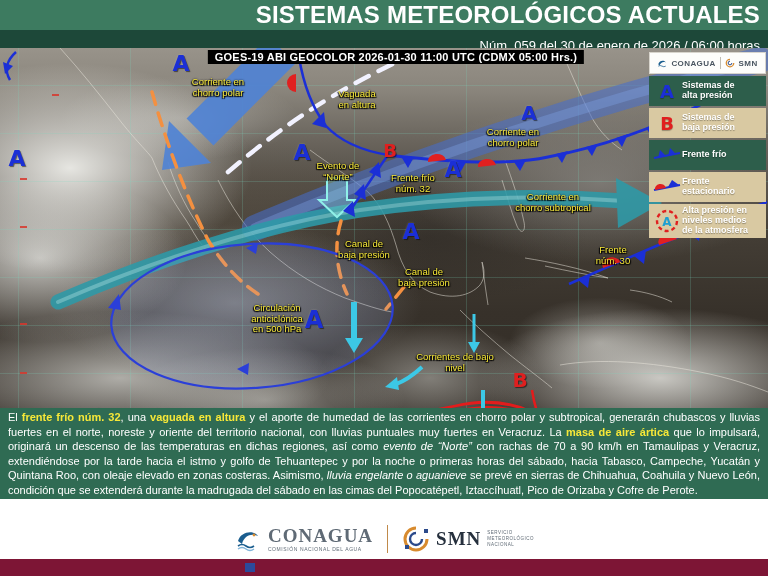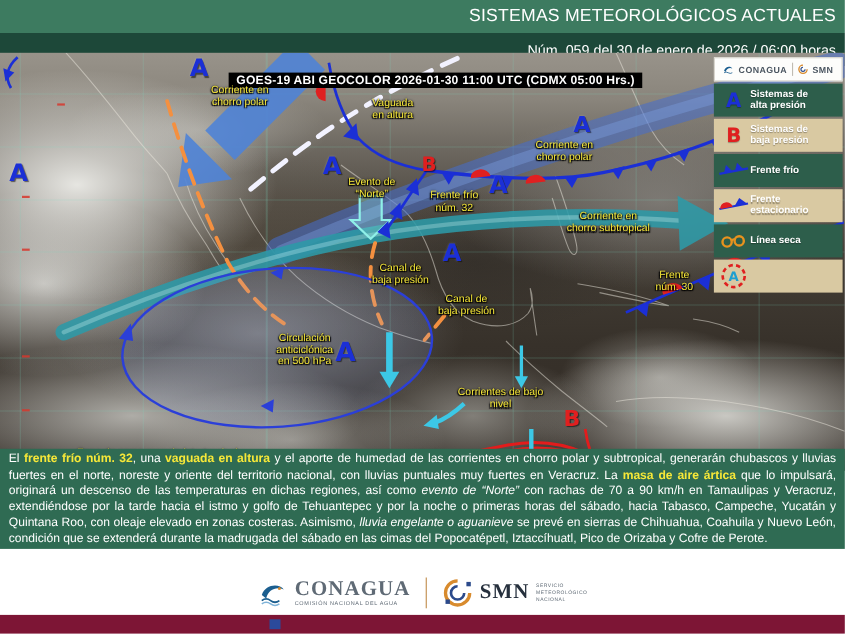--- a/index.html
+++ b/index.html
@@ -1,21 +1,21 @@
 <!DOCTYPE html>
 <html><head>
 <meta charset="utf-8">
 <style>
   html,body{margin:0;padding:0;}
   body{width:768px;height:576px;position:relative;font-family:"Liberation Sans",sans-serif;background:#fff;overflow:hidden;}
   .stage{position:absolute;inset:0;width:768px;height:576px;}
 
   
   .hdr{position:absolute;left:0;top:0;width:768px;height:30px;background:#3d7b60;display:flex;align-items:center;justify-content:flex-end;}
-  .hdr-title{color:#fff;font-weight:normal;font-size:16px;letter-spacing:.2px;padding-right:8px;font-family:"Liberation Sans",sans-serif;}
+  .hdr-title{color:#fff;font-weight:bold;font-size:24px;letter-spacing:.2px;padding-right:8px;font-family:"Liberation Sans",sans-serif;}
   .hdr2{position:absolute;left:0;top:30px;width:768px;height:30px;background:#1d4839;display:flex;align-items:center;justify-content:flex-end;}
   .hdr-sub{color:#fff;font-size:13px;padding-right:8px;}
 
   
   .map{position:absolute;left:0;top:48px;width:768px;height:380px;overflow:hidden;background:
     radial-gradient(ellipse 260px 150px at 70px 120px, rgba(242,242,238,.92), rgba(242,242,238,0) 70%),
     radial-gradient(ellipse 210px 120px at 40px 210px, rgba(228,228,224,.8), rgba(228,228,224,0) 70%),
     radial-gradient(ellipse 170px 60px at 180px 70px, rgba(205,205,200,.45), rgba(205,205,200,0) 70%),
     radial-gradient(ellipse 260px 110px at 235px 255px, rgba(205,210,220,.42), rgba(205,210,220,0) 72%),
     radial-gradient(ellipse 300px 95px at 120px 330px, rgba(226,226,221,.7), rgba(226,226,221,0) 70%),
@@ -27,21 +27,21 @@
     radial-gradient(ellipse 220px 90px at 430px 190px, rgba(42,38,34,.55), rgba(42,38,34,0) 72%),
     radial-gradient(ellipse 280px 140px at 235px 190px, rgba(96,86,70,.32), rgba(96,86,70,0) 72%),
     linear-gradient(180deg,#98938a 0px,#8a857c 42px,#6e6961 85px,#544e46 135px,#423c34 195px,#37312a 265px,#322c26 380px);}
   .grid{position:absolute;inset:0;background-image:
     repeating-linear-gradient(to right, rgba(120,215,190,.20) 0 1px, transparent 1px 112px),
     repeating-linear-gradient(to bottom, rgba(120,215,190,.20) 0 1px, transparent 1px 48px);
     background-position:18px 37px;}
   .lat-tick{position:absolute;width:7px;height:2px;background:rgba(215,55,45,.85);}
   svg.ovl{position:absolute;left:0;top:0;}
 
-  .sat-caption{position:absolute;left:396px;top:18px;transform:translateX(-50%);background:#000;color:#fff;
+  .sat-caption{position:absolute;left:396px;top:2px;transform:translateX(-50%);background:#000;color:#fff;
     font-weight:bold;font-size:11px;padding:1px 7px;white-space:nowrap;letter-spacing:.2px;}
 
   .map-label{position:absolute;transform:translate(-50%,-50%);color:#f7e838;font-weight:normal;font-size:9.5px;
     line-height:1.12;text-align:center;white-space:nowrap;text-shadow:1px 1px 1px #000,-1px 1px 1px #000,0 0 2px #000;}
   .pm{position:absolute;transform:translate(-50%,-50%);font-weight:bold;font-family:"DejaVu Sans",sans-serif;}
   .pm-a{color:#1b2fd6;text-shadow:1px 1px 1px rgba(0,0,0,.55),0 0 2px rgba(255,255,255,.25);}
   .pm-b{color:#e01f1f;text-shadow:1px 1px 1px rgba(0,0,0,.55);}
 
   
   .legend{position:absolute;right:2px;top:4px;width:117px;}
@@ -273,37 +273,28 @@
           <div class="lg-row tan">
             <span class="lg-icon">
               <svg width="28" height="16" viewBox="0 0 28 16">
                 <path d="M1,11 L27,6" stroke="#1b2fd6" stroke-width="2" fill="none"></path>
                 <path d="M2,11 A5.5,5 0 0 1 13,9 Z" fill="#e02020"></path>
                 <polygon points="15,8 26,6 19,1" fill="#1b2fd6"></polygon>
               </svg>
             </span>
             <span class="lg-label">Frente<br>estacionario</span>
           </div>
-          <div class="lg-row green">
-            <span class="lg-icon">
-              <svg width="28" height="16" viewBox="0 0 28 16">
-                <circle cx="8" cy="9" r="4.2" stroke="#e8921e" stroke-width="2.2" fill="none"></circle>
-                <circle cx="19" cy="8" r="4.2" stroke="#e8921e" stroke-width="2.2" fill="none"></circle>
-                <path d="M12,8 Q13.5,6 15,7" stroke="#e8921e" stroke-width="2" fill="none"></path>
-              </svg>
-            </span>
-            <span class="lg-label">Línea seca</span>
-          </div>
           <div class="lg-row tan">
             <span class="lg-icon">
               <svg width="26" height="26" viewBox="0 0 26 26">
                 <circle cx="13" cy="13" r="10" fill="none" stroke="#e02020" stroke-width="2.4" stroke-dasharray="4 3"></circle>
                 <text x="13" y="17.5" text-anchor="middle" font-size="12" font-weight="bold" fill="#1f9fd0" font-family="DejaVu Sans,sans-serif">A</text>
               </svg>
             </span>
+            <span class="lg-label">Alta presión en<br>niveles medios<br>de la atmosfera</span>
           </div>
         </div>
     </div>
   </div>
 
   <div class="forecast" id="forecast-text"><span>El </span><span class="hl">frente frío núm. 32</span><span>, una </span><span class="hl">vaguada en altura</span><span> y el aporte de humedad de las corrientes en chorro polar y subtropical, generarán chubascos y lluvias fuertes en el norte, noreste y oriente del territorio nacional, con lluvias puntuales muy fuertes en Veracruz. La </span><span class="hl">masa de aire ártica</span><span> que lo impulsará, originará un descenso de las temperaturas en dichas regiones, así como </span><span class="it">evento de “Norte”</span><span> con rachas de 70 a 90 km/h en Tamaulipas y Veracruz, extendiéndose por la tarde hacia el istmo y golfo de Tehuantepec y por la noche o primeras horas del sábado, hacia Tabasco, Campeche, Yucatán y Quintana Roo, con oleaje elevado en zonas costeras. Asimismo, </span><span class="it">lluvia engelante o aguanieve</span><span> se prevé en sierras de Chihuahua, Coahuila y Nuevo León, condición que se extenderá durante la madrugada del sábado en las cimas del Popocatépetl, Iztaccíhuatl, Pico de Orizaba y Cofre de Perote.</span></div>
 
   <div class="footer">
     <div class="f-block">
       <svg width="28" height="28" viewBox="0 0 28 28">

